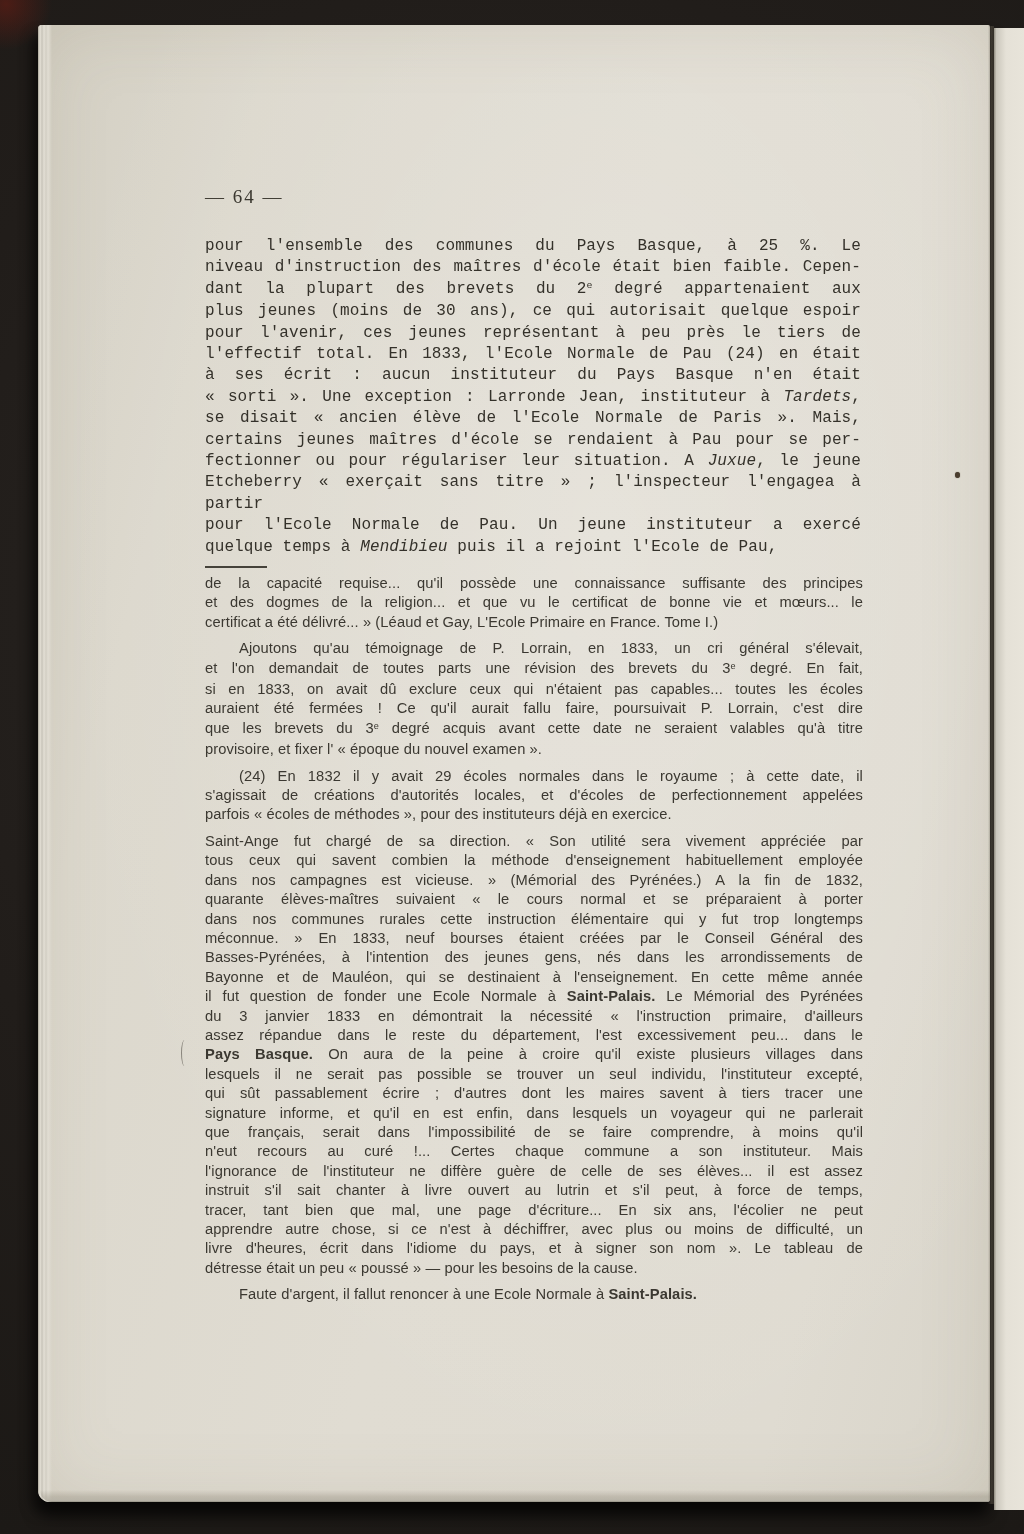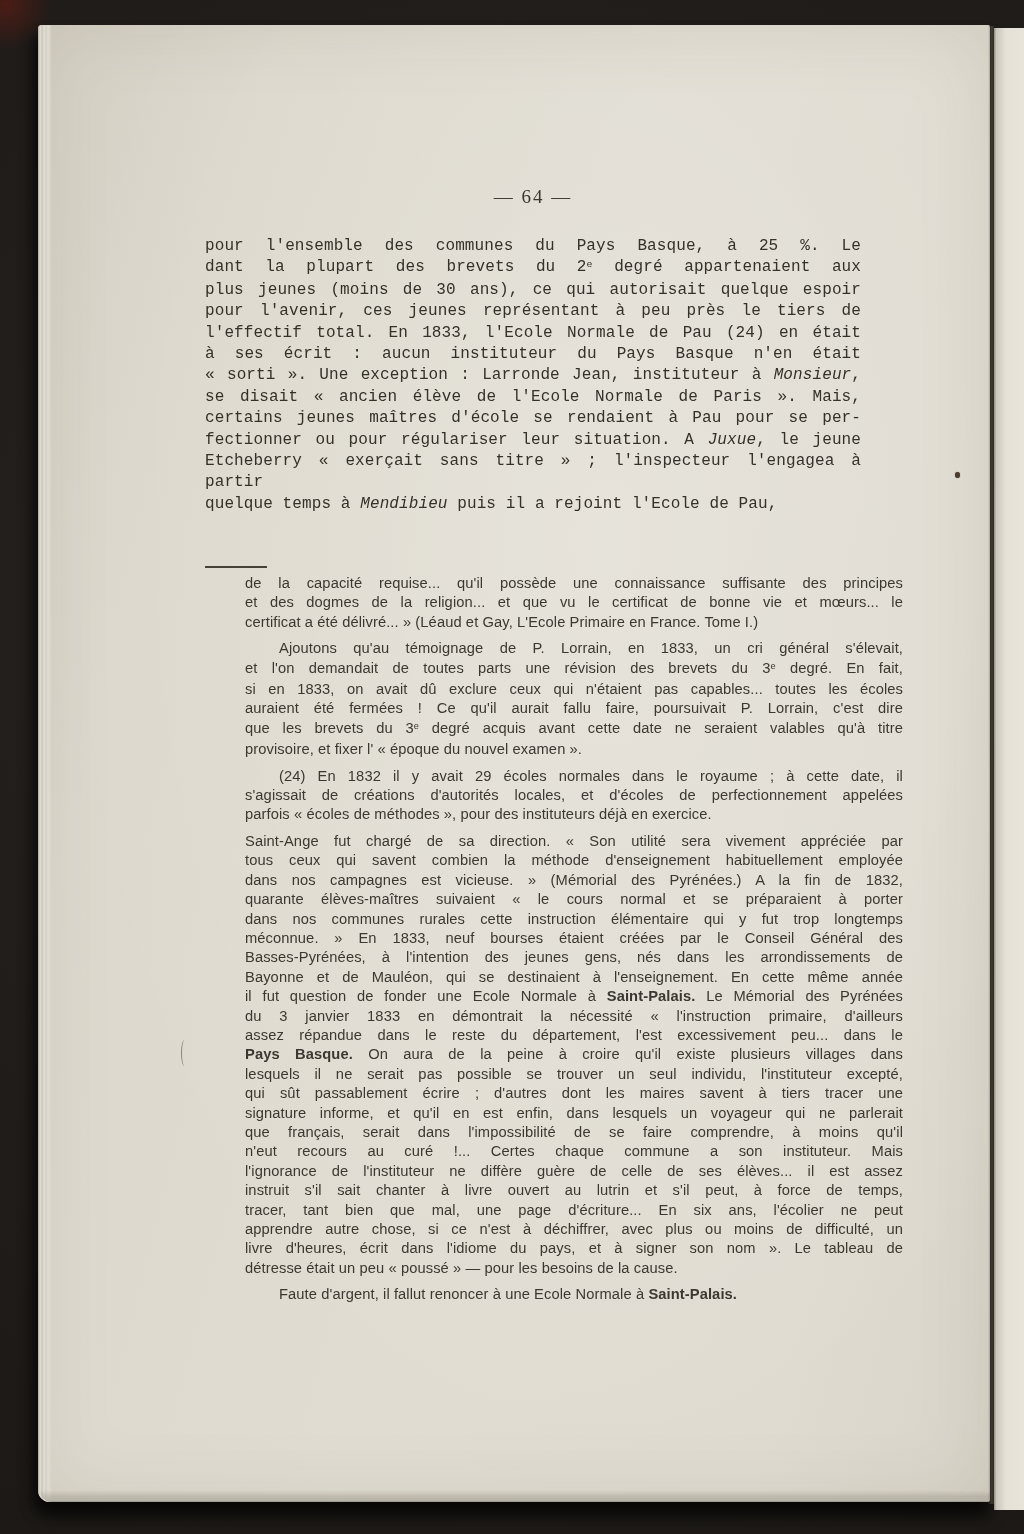--- a/index.html
+++ b/index.html
@@ -52,65 +52,66 @@
     border-radius:50%; background:#4a3d2e; box-shadow:0 0 1px rgba(74,61,46,0.8);
   }
   .brace-mark {
     position:absolute; left:143px; top:1015px; width:6px; height:26px;
     border-left:1.5px solid rgba(90,86,78,0.65); border-radius:60% 0 0 60%;
   }
   
   .page-number {
     position:absolute; left:167px; top:161px; width:656px;
     font-family:"Liberation Serif","DejaVu Serif",serif;
-    font-size:19px; letter-spacing:2px; text-align:center; color:#3a372f;
+    font-size:19px; letter-spacing:2px; color:#3a372f;
   }
   .main-text {
     position:absolute; left:167px; top:211px; width:656px;
     font-family:Liberation Mono, monospace;
     font-size:16px; line-height:21.4px; color:#34312a;
     letter-spacing:0.1px;
   }
   .footnote-rule {
     position:absolute; left:167px; top:541px; width:62px; height:2px;
     background:#45423a;
   }
   .footnotes {
     position:absolute; left:167px; top:549px; width:658px;
     font-family:"Liberation Sans","DejaVu Sans",sans-serif;
     font-size:14.7px; line-height:19.4px; color:#3b3831;
     letter-spacing:0.1px;
-    margin-left:40px;
   }
   .fn-block + .fn-block { margin-top:7px; }
   .ln { text-align:justify; text-align-last:justify; }
   .ln.last { text-align-last:left; }
   .ln.ind { text-indent:34px; }
   .it { font-style:italic; }
   .b  { font-weight:bold; }
   .sup { font-size:0.62em; position:relative; top:-0.45em; }
 </style>
 </head>
 <body>
 
 <div class="stage">
   <div class="page">
     <div class="page-number">— 64 —</div>
     <div class="main-text">
         <div class="ln"><span>pour l'ensemble des communes du Pays Basque, à 25 %. Le</span></div>
+        <div class="ln"><span>niveau d'instruction des maîtres d'école était bien faible. Cepen-</span></div>
         <div class="ln"><span>dant la plupart des brevets du 2</span><span class="sup">e</span><span> degré appartenaient aux</span></div>
         <div class="ln"><span>plus jeunes (moins de 30 ans), ce qui autorisait quelque espoir</span></div>
         <div class="ln"><span>pour l'avenir, ces jeunes représentant à peu près le tiers de</span></div>
         <div class="ln"><span>l'effectif total. En 1833, l'Ecole Normale de Pau (24) en était</span></div>
         <div class="ln"><span>à ses écrit : aucun instituteur du Pays Basque n'en était</span></div>
-        <div class="ln"><span>« sorti ». Une exception : Larronde Jean, instituteur à </span><span class="it">Monsieur</span><span>,</span></div>
+        <div class="ln"><span>« sorti ». Une exception : Larronde Jean, instituteur à </span><span class="it">Tardets</span><span>,</span></div>
         <div class="ln"><span>se disait « ancien élève de l'Ecole Normale de Paris ». Mais,</span></div>
         <div class="ln"><span>certains jeunes maîtres d'école se rendaient à Pau pour se per-</span></div>
         <div class="ln"><span>fectionner ou pour régulariser leur situation. A </span><span class="it">Juxue</span><span>, le jeune</span></div>
         <div class="ln"><span>Etcheberry « exerçait sans titre » ; l'inspecteur l'engagea à partir</span></div>
+        <div class="ln"><span>pour l'Ecole Normale de Pau. Un jeune instituteur a exercé</span></div>
         <div class="ln last"><span>quelque temps à </span><span class="it">Mendibieu</span><span> puis il a rejoint l'Ecole de Pau,</span></div>
       </div>
     <div class="footnote-rule"></div>
     <div class="footnotes">
         <div class="fn-block">
           <div class="ln"><span>de la capacité requise... qu'il possède une connaissance suffisante des principes</span></div>
           <div class="ln"><span>et des dogmes de la religion... et que vu le certificat de bonne vie et mœurs... le</span></div>
           <div class="ln last"><span>certificat a été délivré... » (Léaud et Gay, L'Ecole Primaire en France. Tome I.)</span></div>
         </div>
         <div class="fn-block">

